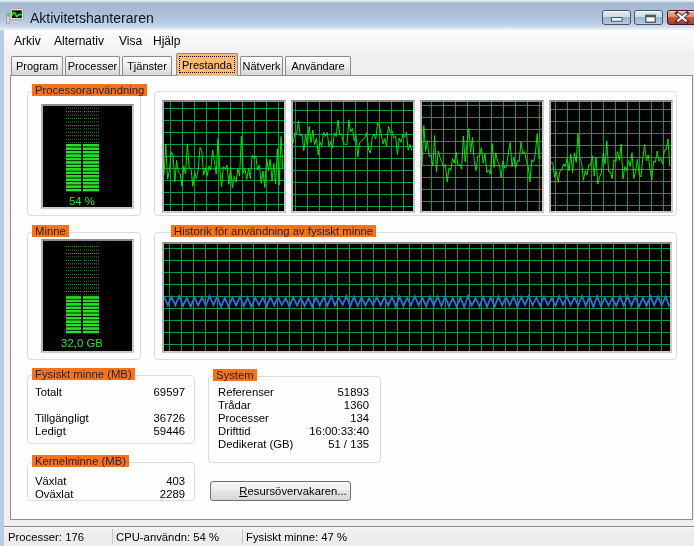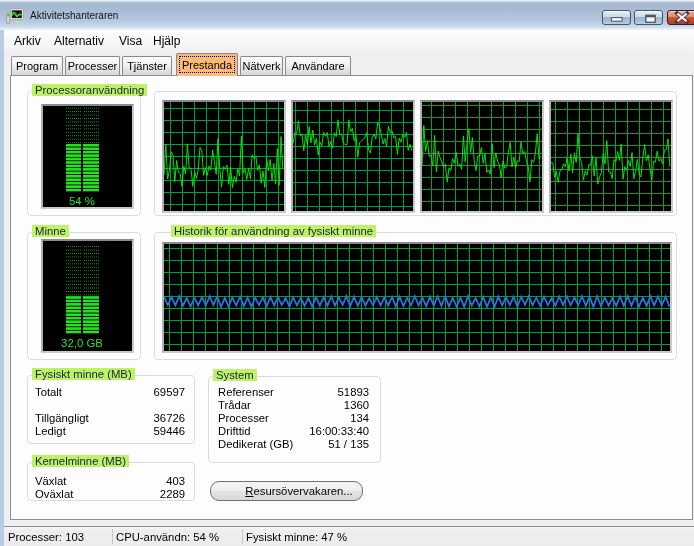--- a/index.html
+++ b/index.html
@@ -1,37 +1,37 @@
 <!DOCTYPE html>
 <html><head><meta charset="utf-8"><style>
 *{margin:0;padding:0;box-sizing:border-box}
 html,body{width:694px;height:546px;overflow:hidden;font-family:"Liberation Sans",sans-serif;font-size:11.3px}
 #win{position:relative;width:694px;height:546px;background:#b8cce2}
 #titlebar{position:absolute;left:0;top:0;width:694px;height:30px;
  background:linear-gradient(to bottom,#e6edf5 0,#dfe8f2 1px,#a2b6cd 3px,#a8bdd5 35%,#b4c9e1 70%,#c8d9ea 88%,#e2eaf4 96%,#f3f7fb 100%)}
-#title{position:absolute;left:30px;top:9.5px;color:#101418;font-size:10px}
+#title{position:absolute;left:30px;top:9.5px;color:#101418;font-size:14px}
 .capbtn{position:absolute;top:10px;height:15px;border:1px solid #46555f;border-radius:3px;box-shadow:inset 0 1px 0 rgba(255,255,255,.85)}
 #btnmin{left:602px;width:29px;background:linear-gradient(to bottom,#e2ecf5 0,#cadbeb 45%,#9cb6d0 50%,#a8c0d9 80%,#bacfe4 100%)}
 #btnmax{left:634px;width:29px;background:linear-gradient(to bottom,#e2ecf5 0,#cadbeb 45%,#9cb6d0 50%,#a8c0d9 80%,#bacfe4 100%)}
 #btnclose{left:667px;width:30px;border-top-right-radius:3px;border-bottom-right-radius:3px;border-color:#4b1115;box-shadow:inset 0 1px 0 rgba(255,255,255,.5);background:linear-gradient(to bottom,#f0ae9c 0,#e18a72 44%,#cd5436 50%,#c2452a 78%,#b63c22 100%)}
 #menubar{position:absolute;left:4px;top:30px;width:690px;height:20px;background:linear-gradient(to bottom,#fdfdfe,#f3f2f5)}
 .menu{position:absolute;top:34px;color:#000;font-size:12px}
 #dlg{position:absolute;left:4px;top:50px;width:690px;height:476px;background:#f2eff2}
 #pane{position:absolute;left:10px;top:75px;width:683px;height:445px;background:#fefdfe;border:1px solid #8c8f92}
 .tab{position:absolute;top:56px;height:19px;border:1px solid #898989;border-bottom:none;border-radius:2px 2px 0 0;
  background:linear-gradient(to bottom,#fdfdfd 0,#f2f2f2 40%,#e3e3e3 70%,#d7d7d7 100%);color:#000;font-size:11px;
  display:flex;align-items:center;justify-content:center;white-space:nowrap}
 #tabactive{position:absolute;left:176px;top:53px;width:62px;height:23px;background:#fdba74;border:1px solid #898989;border-bottom:none;border-radius:2px 2px 0 0;z-index:5;font-size:11px;display:flex;align-items:center;justify-content:center}
 #tabfocus{position:absolute;left:179px;top:56px;width:56px;height:17px;border:1px dotted #000;z-index:6}
 .group{position:absolute;border:1px solid #d5dce6;border-radius:4px}
-.glabel{position:absolute;background:#bef264;padding:0 3px;color:#1a2342;white-space:nowrap}
+.glabel{position:absolute;background:#f97316;padding:0 3px;color:#1a2342;white-space:nowrap}
 .gpanel{position:absolute;border-style:solid;border-width:2px;border-color:#8a8a8a #c9c9c9 #c9c9c9 #b2b2b2;background:#000}
 .row{position:absolute;display:flex;justify-content:space-between;color:#000}
 .rv{text-align:left}
-#resbtn{position:absolute;left:210px;top:481px;width:153px;height:20px;padding-left:25px;border:1px solid #707070;border-radius:9px;
+#resbtn{position:absolute;left:210px;top:481px;width:141px;height:20px;padding-left:25px;border:1px solid #707070;border-radius:3px;
  background:linear-gradient(to bottom,#f4f4f4 0,#efefef 45%,#e4e4e4 50%,#d8d8d8 100%);text-align:center;color:#000;
  display:flex;align-items:center;justify-content:center}
 #statusbar{position:absolute;left:4px;top:526px;width:690px;height:20px;background:linear-gradient(to bottom,#f7f5f7 0,#efecef 20%,#eeebee 100%);border-top:1px solid #898c8f}
 .sep{position:absolute;top:529px;width:1px;height:15px;background:#c8c4c8}
 .stext{position:absolute;top:531px;color:#000}
 svg{shape-rendering:crispEdges}
 </style></head>
 <body>
 <svg width="0" height="0" style="position:absolute">
 <defs>
@@ -327,15 +327,15 @@
       <span class="rv">51 / 135</span>
     </div>
 
 <div id="resbtn">
       <span><u>R</u>esursövervakaren...</span>
     </div>
 <div id="statusbar"></div>
 
 <div class="sep" style="left:112px"></div>
 <div class="sep" style="left:242px"></div>
-<div class="stext" style="left:8px">Processer: 103</div>
+<div class="stext" style="left:8px">Processer: 176</div>
 <div class="stext" style="left:116px">CPU-användn: 54 %</div>
 <div class="stext" style="left:246px">Fysiskt minne: 47 %</div>
 </div>
 </body></html>

